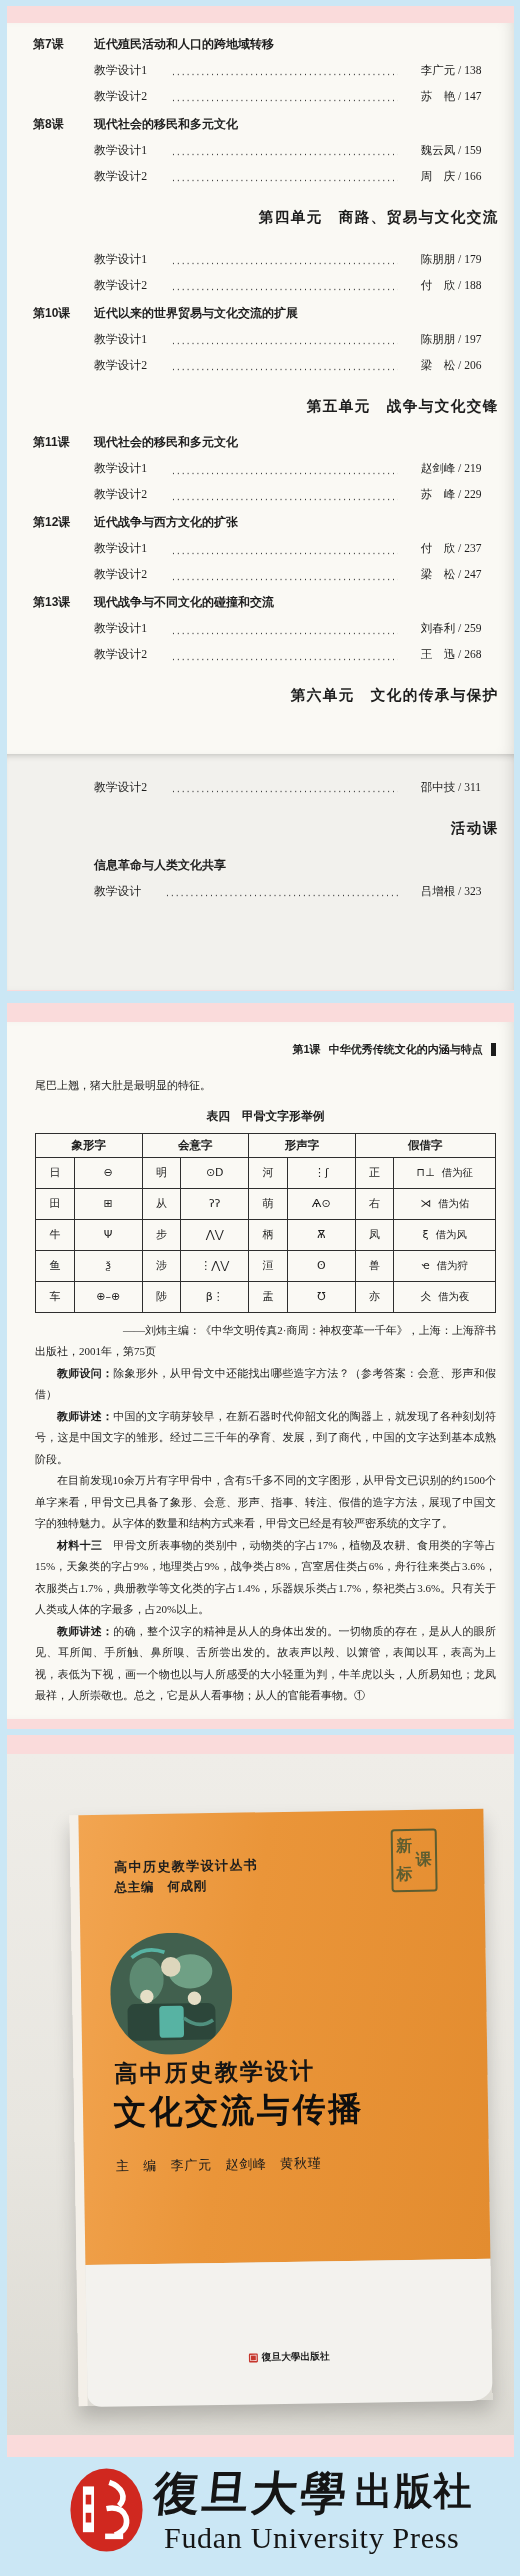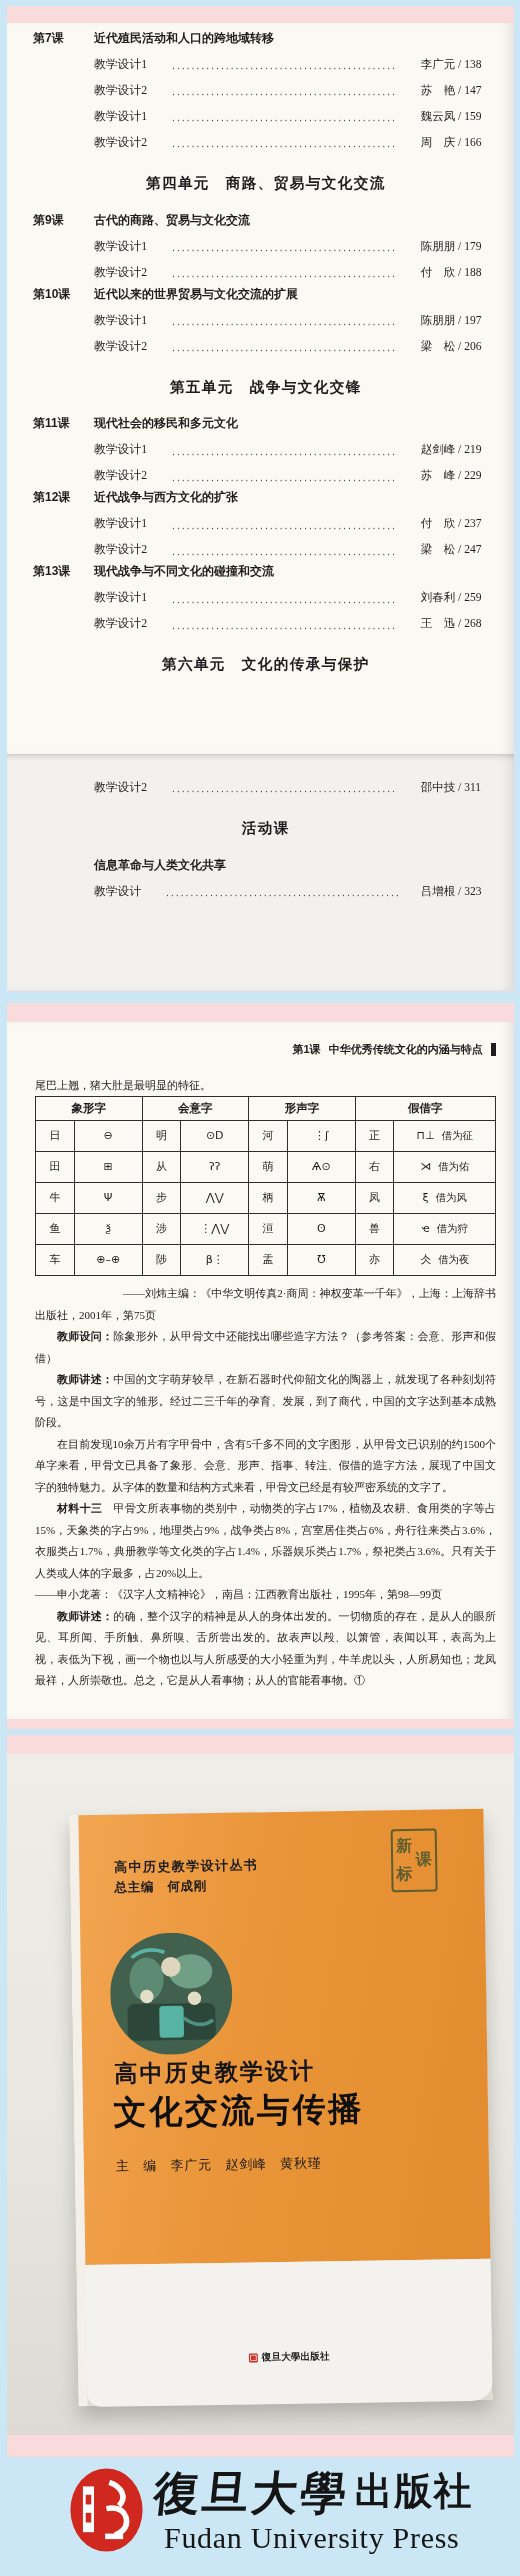--- a/index.html
+++ b/index.html
@@ -16,24 +16,24 @@
   .photo3{top:1003px;height:726px;}
   .photo4{top:1735px;height:722px;}
   .page{position:absolute;left:0;right:0;overflow:hidden;
     box-shadow:inset -11px 0 15.3px -9.7px rgba(0,0,0,.14);}
   .page1{top:17.3px;bottom:0;background:#faf9f4;padding:4.2px 15.3px 0 26px;}
   .page2{top:0;height:218px;background:#f2f1ed;padding:18px 15.3px 0 26px;
     box-shadow:inset 0 5.6px 7px -4.9px rgba(0,0,0,.22), inset -11px 0 15.3px -9.7px rgba(0,0,0,.14);}
   .page3{top:19.4px;bottom:9.7px;background:#faf9f4;padding:0 18px 12px 28px;font-size:11px;line-height:21.5px;}
 
   
-  .unit-head{text-align:center;font-family:"Liberation Sans",sans-serif;font-weight:bold;
+  .unit-head{text-align:right;font-family:"Liberation Sans",sans-serif;font-weight:bold;
     font-size:14.6px;letter-spacing:1.4px;margin:21px 0 16.7px;}
   .lesson-line{display:flex;font-family:"Liberation Sans",sans-serif;font-weight:bold;
-    font-size:12px;margin-top:1px;line-height:21px;}
+    font-size:12px;margin-top:7px;line-height:21px;}
   .lesson-no{width:61px;flex:none;}
   .design-line{display:flex;align-items:flex-end;margin-left:61px;height:26px;
     font-size:11.8px;line-height:21px;gap:16px;}
   .design-label{flex:none;}
   .dots{flex:1;height:2.8px;margin:0 7px 4.9px 8.3px;
     background-image:radial-gradient(circle,#3b3b3b 0.8px,rgba(0,0,0,0) 1px);
     background-size:4.9px 2.8px;background-repeat:repeat-x;background-position:left center;}
   .design-ref{flex:none;min-width:78px;white-space:nowrap;font-size:11.5px;}
 
   
@@ -129,20 +129,28 @@
 
         <div class="toc-row">
 
           <div class="design-line">
             <span class="design-label">教学设计2</span>
             <span class="dots"></span>
             <span class="design-ref">苏　艳 / 147</span>
           </div>
         </div>
 
+        <div class="toc-row">
+
+          <div class="lesson-line">
+            <span class="lesson-no">第8课</span>
+            <span class="lesson-title">现代社会的移民和多元文化</span>
+          </div>
+
+        </div>
 
         <div class="toc-row">
 
           <div class="design-line">
             <span class="design-label">教学设计1</span>
             <span class="dots"></span>
             <span class="design-ref">魏云凤 / 159</span>
           </div>
         </div>
 
@@ -153,28 +161,20 @@
             <span class="dots"></span>
             <span class="design-ref">周　庆 / 166</span>
           </div>
         </div>
 
         <div class="toc-row">
           <div class="unit-head">第四单元　商路、贸易与文化交流</div>
 
         </div>
 
-        <div class="toc-row">
-
-          <div class="lesson-line">
-            <span class="lesson-no">第9课</span>
-            <span class="lesson-title">古代的商路、贸易与文化交流</span>
-          </div>
-
-        </div>
 
         <div class="toc-row">
 
           <div class="design-line">
             <span class="design-label">教学设计1</span>
             <span class="dots"></span>
             <span class="design-ref">陈朋朋 / 179</span>
           </div>
         </div>
 
@@ -349,20 +349,21 @@
 </section>
 
 <section class="photo photo3">
   <div class="page page3 p3">
     <div class="p3-head">
       <span>第1课</span>
       <span>中华优秀传统文化的内涵与特点</span>
       <span class="hbar"></span>
     </div>
     <p>尾巴上翘，猪大肚是最明显的特征。</p>
+    <div class="tbl-title">表四　甲骨文字形举例</div>
     <table class="oracle">
       <thead>
         <tr>
           <th colspan="2">象形字</th>
           <th colspan="2">会意字</th>
           <th colspan="2">形声字</th>
           <th colspan="2">假借字</th>
         </tr>
       </thead>
       <tbody>
@@ -436,21 +437,20 @@
               <span class="note">借为夜</span>
             </td>
           </tr>
         </tbody>
     </table>
     <p class="cite1">——刘炜主编：《中华文明传真2·商周：神权变革一千年》，上海：上海辞书出版社，2001年，第75页</p>
     <p class="indent"><b>教师设问：</b><span>除象形外，从甲骨文中还能找出哪些造字方法？（参考答案：会意、形声和假借）</span></p>
     <p class="indent"><b>教师讲述：</b><span>中国的文字萌芽较早，在新石器时代仰韶文化的陶器上，就发现了各种刻划符号，这是中国文字的雏形。经过二三千年的孕育、发展，到了商代，中国的文字达到基本成熟阶段。</span></p>
     <p class="indent">在目前发现10余万片有字甲骨中，含有5千多不同的文字图形，从甲骨文已识别的约1500个单字来看，甲骨文已具备了象形、会意、形声、指事、转注、假借的造字方法，展现了中国文字的独特魅力。从字体的数量和结构方式来看，甲骨文已经是有较严密系统的文字了。</p>
     <p class="indent material"><b>材料十三</b><span>　甲骨文所表事物的类别中，动物类的字占17%，植物及农耕、食用类的字等占15%，天象类的字占9%，地理类占9%，战争类占8%，宫室居住类占6%，舟行往来类占3.6%，衣服类占1.7%，典册教学等文化类的字占1.4%，乐器娱乐类占1.7%，祭祀类占3.6%。只有关于人类或人体的字最多，占20%以上。</span></p>
-    <p class="cite2">——申小龙著：《汉字人文精神论》，南昌：江西教育出版社，1995年，第98—99页</p>
     <p class="indent"><b>教师讲述：</b><span>的确，整个汉字的精神是从人的身体出发的。一切物质的存在，是从人的眼所见、耳所闻、手所触、鼻所嗅、舌所尝出发的。故表声以殸、以箫管，表闻以耳，表高为上视，表低为下视，画一个物也以与人所感受的大小轻重为判，牛羊虎以头，人所易知也；龙凤最祥，人所崇敬也。总之，它是从人看事物；从人的官能看事物。①</span></p>
 
   </div>
 </section>
 
 <section class="photo photo4">
   <div class="backdrop">
     <div class="book">
       <div class="cover-orange">
         <div class="series">高中历史教学设计丛书</div>

